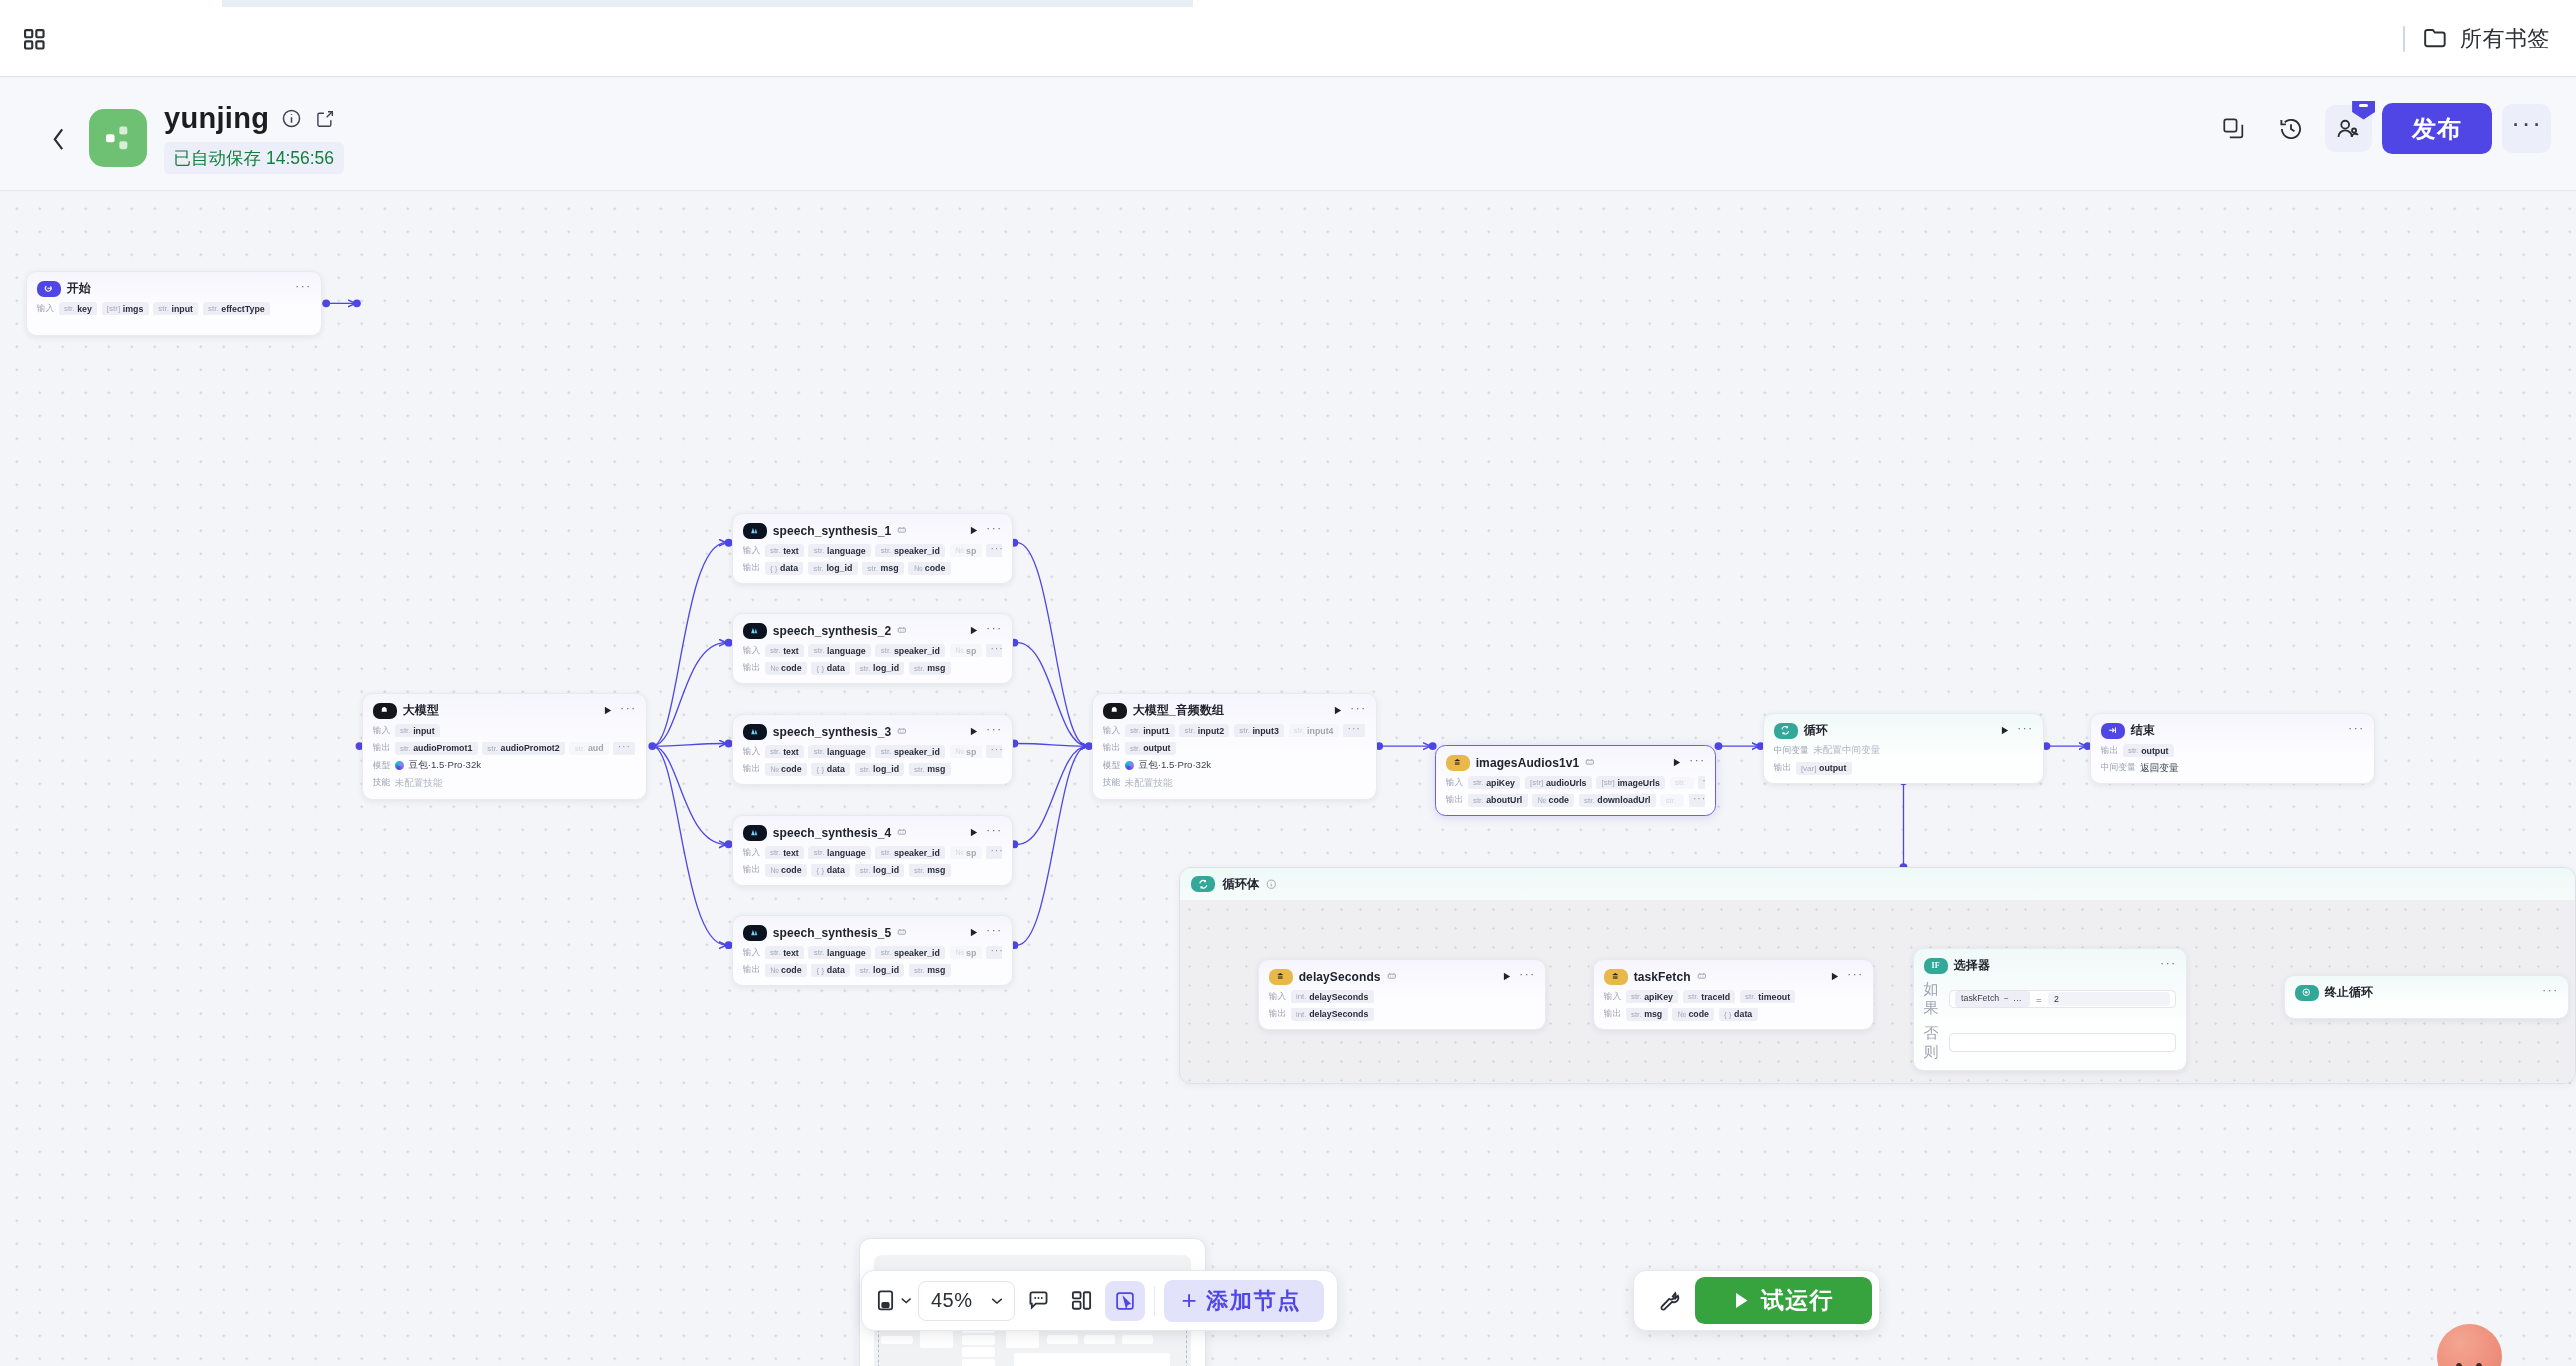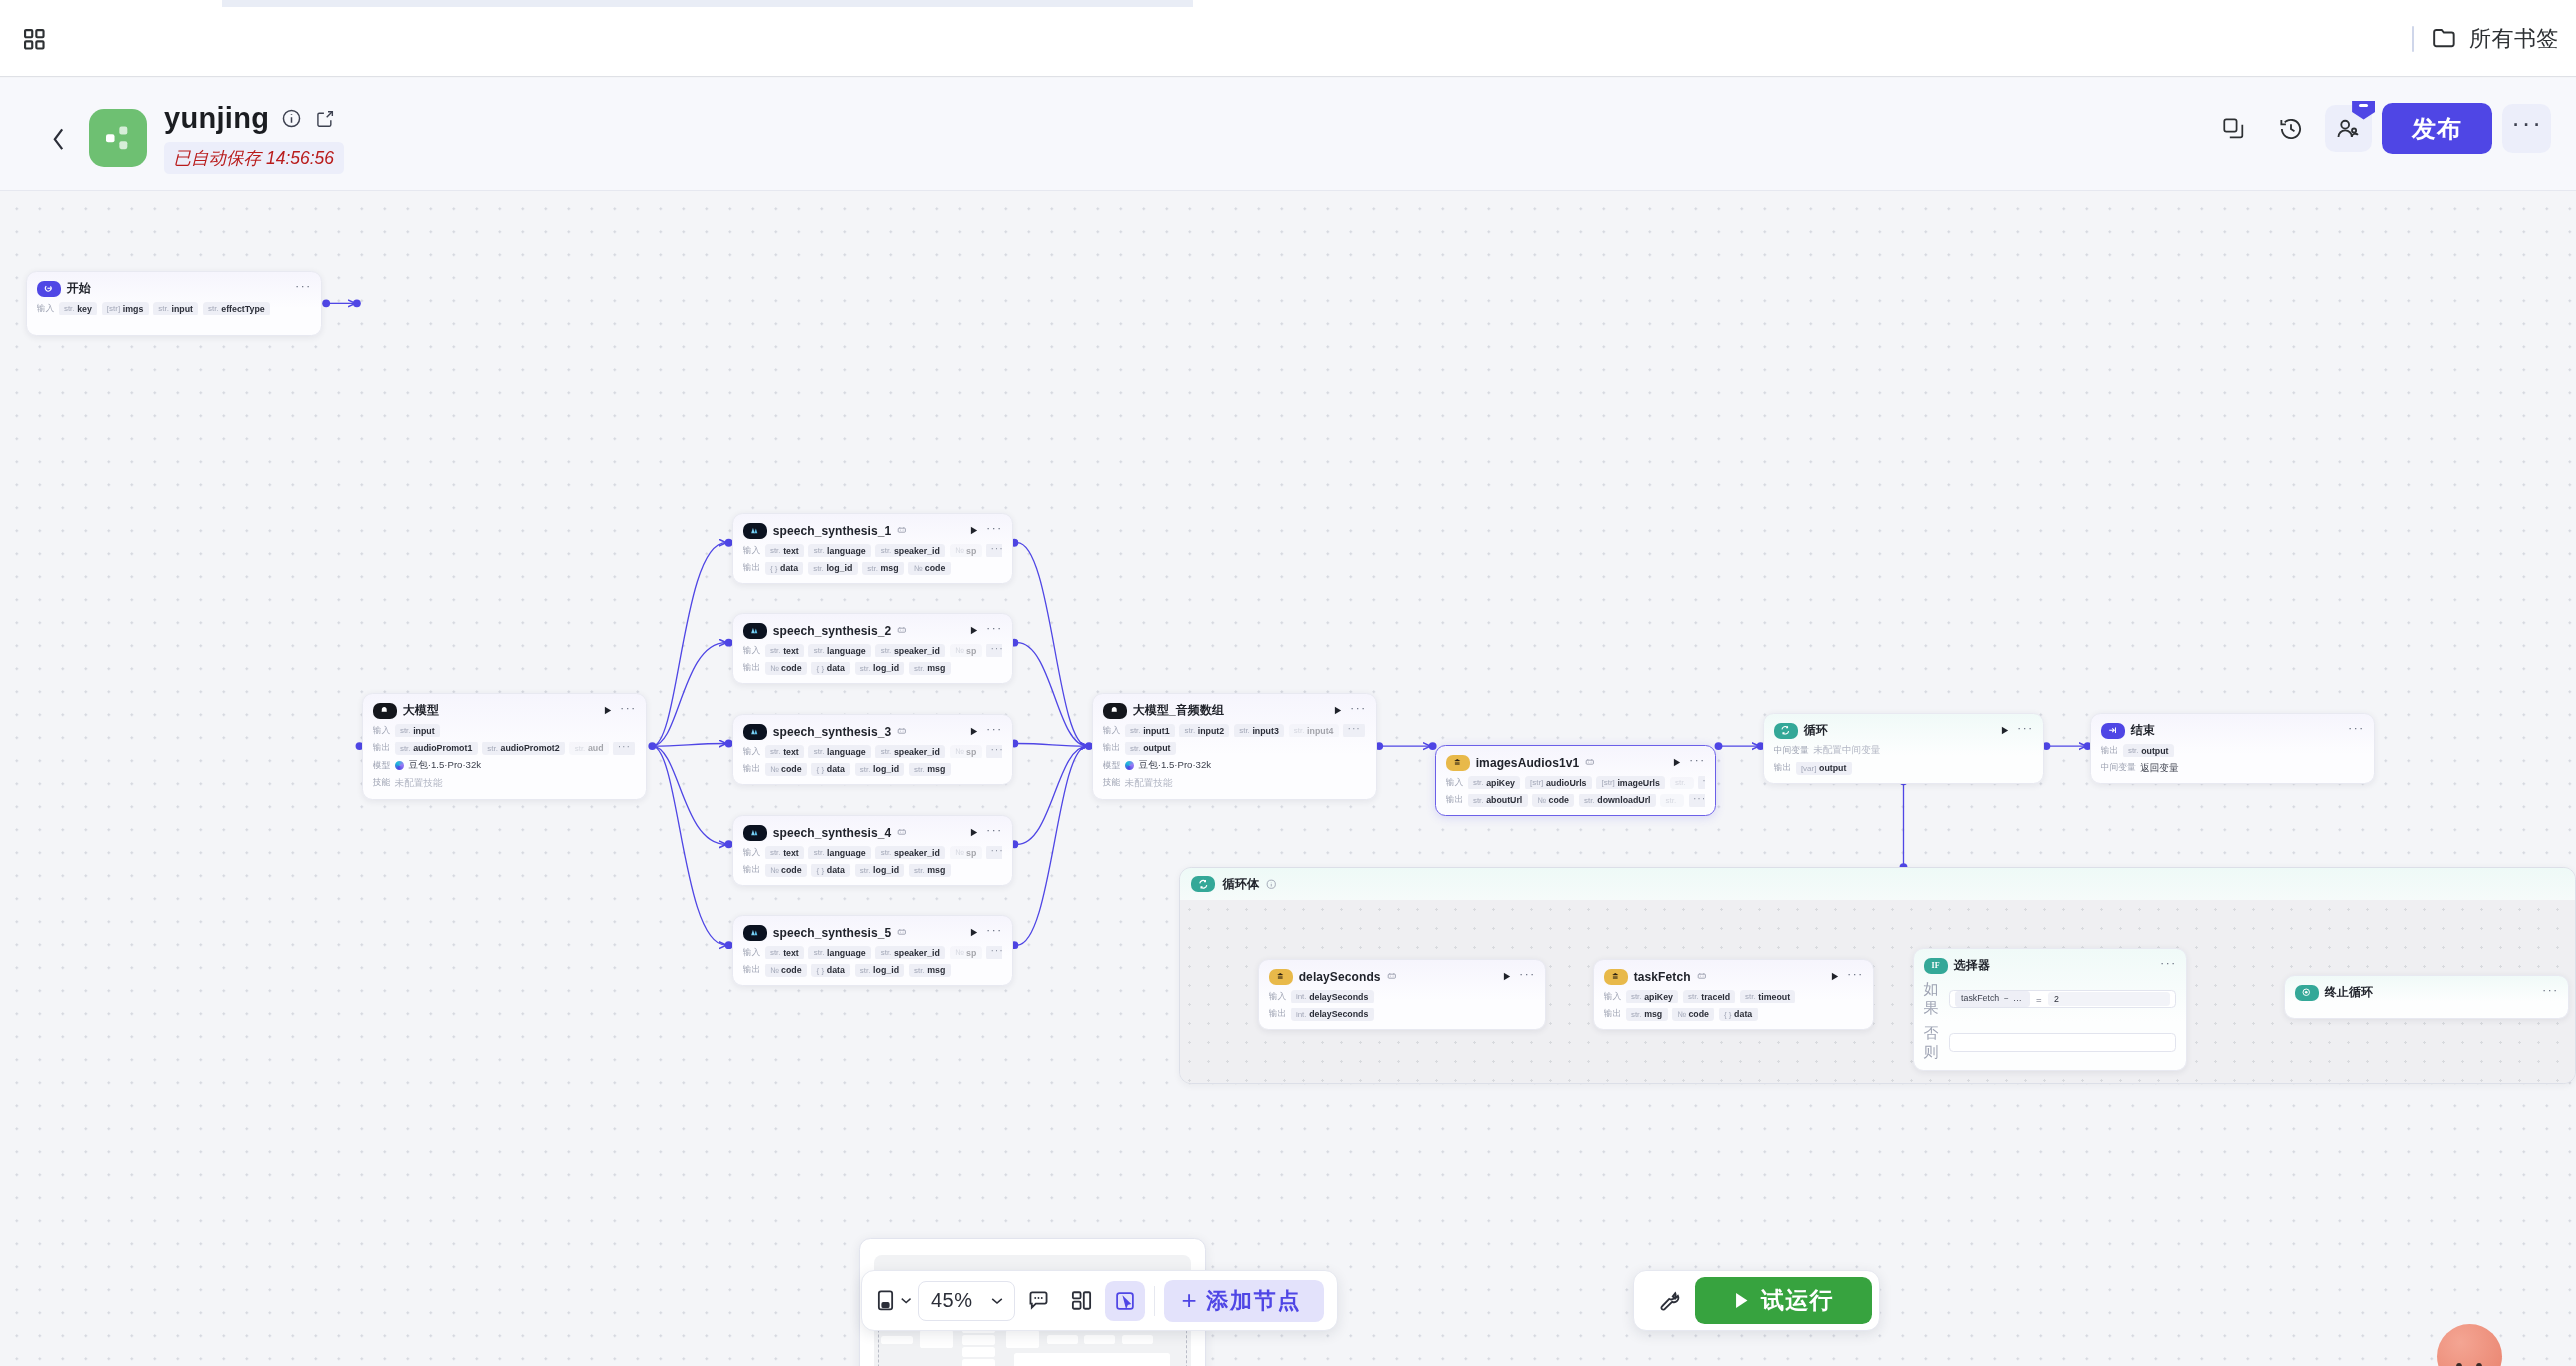--- a/index.html
+++ b/index.html
@@ -19,21 +19,21 @@
   .tab-stub {
     position: absolute; top: -8.8px; left: 222px; width: 971px; height: 16px;
     background: #e9edf6; border-radius: 10.5px 10.5px 0 0;
   }
   .apps-grid-btn {
     position: absolute; left: 19px; top: 24.6px;
     width: 30px; height: 30px; display: flex; align-items: center; justify-content: center;
     border-radius: 5.3px; cursor: pointer;
   }
   .bookmarks-zone {
-    position: absolute; right: 12px; top: 19px; height: 39px;
+    position: absolute; right: 21px; top: 19px; height: 39px;
     display: flex; align-items: center; gap: 12.3px;
   }
   .vdiv { width: 1.8px; height: 26px; background: #cfd6ea; border-radius: 1.8px; }
   .bm-item { display: flex; align-items: center; gap: 11.4px; cursor: pointer; padding: 3.5px 5.3px; border-radius: 5.3px; }
   .bm-label { font-size: 22px; color: #2d3033; letter-spacing: 0.4px; }
 
   
   .app-header {
     position: absolute; top: 78px; left: 0; width: 2576px; height: 113px;
     background: #f7f8fc; border-bottom: 0.9px solid #e6e8f0;
@@ -47,21 +47,21 @@
     position: absolute; left: 89px; top: 109px; width: 58px; height: 58px;
     background: #6ec072; border-radius: 15px;
     display: flex; align-items: center; justify-content: center;
   }
   .title-block { position: absolute; left: 164px; top: 102px; }
   .title-row { display: flex; align-items: center; gap: 10.5px; }
   .wf-title { font-size: 29px; font-weight: 600; color: #1b1d21; letter-spacing: 0.3px; }
   .icon-btn-sm { width: 23px; height: 23px; display: flex; align-items: center; justify-content: center; cursor: pointer; }
   .autosave {
     display: inline-block; margin-top: 7px; background: #eceefa;
-    border-radius: 5.3px; padding: 3.5px 9.6px 4.4px; font-size: 17.5px; color: #b91c1c; font-style: italic;
+    border-radius: 5.3px; padding: 3.5px 9.6px 4.4px; font-size: 17.5px; color: #15803d;
   }
   .header-actions {
     position: absolute; right: 24.6px; top: 103px; display: flex; align-items: center; gap: 10.5px;
   }
   .hdr-icon {
     width: 47px; height: 47px; border-radius: 10.5px;
     display: flex; align-items: center; justify-content: center; cursor: pointer;
   }
   .hdr-icon.tinted { background: #eceefa; position: relative; }
   .badge-tag {

